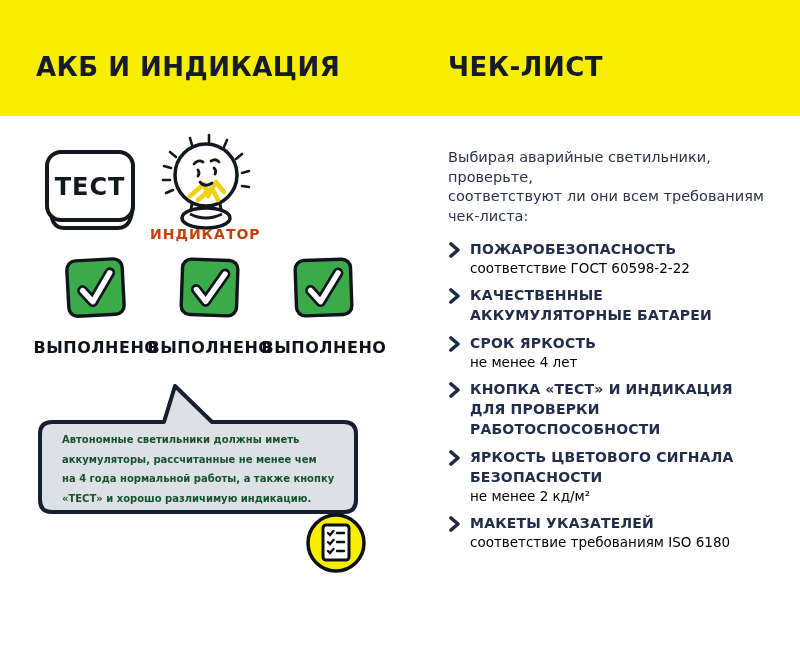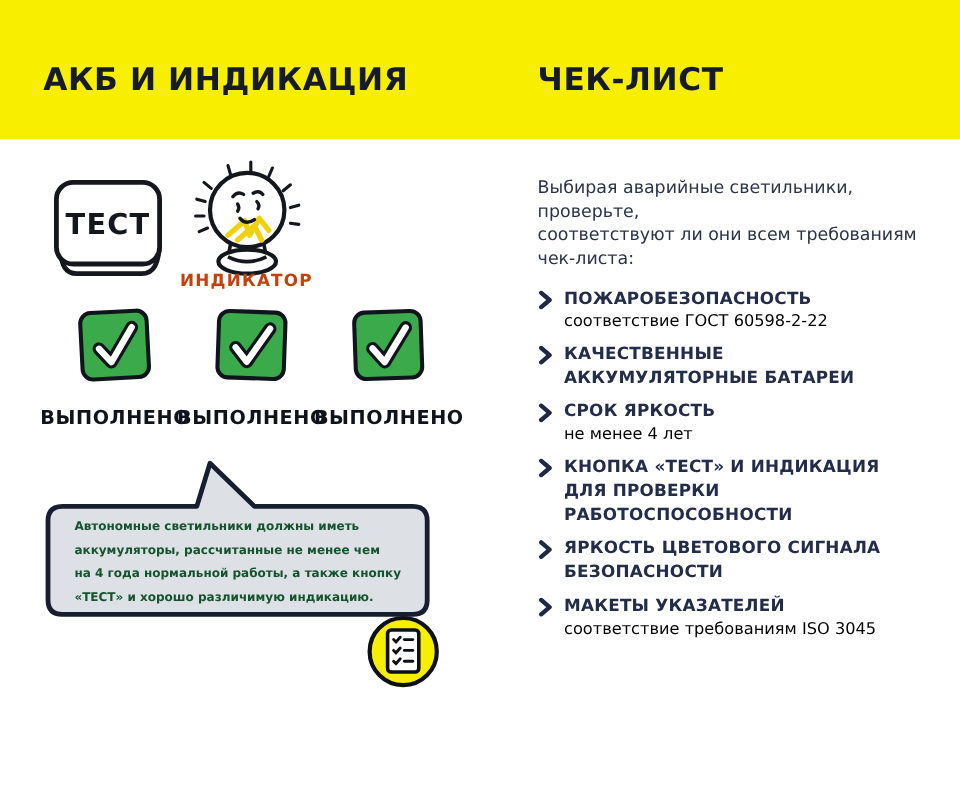--- a/index.html
+++ b/index.html
@@ -233,30 +233,31 @@
 
     <div class="item">
       <span class="chev">
         <svg width="14" height="16" viewBox="0 0 14 16">
           <polyline points="3,2 10,8 3,14" fill="none" stroke="#1E2A45" stroke-width="3.6" stroke-linecap="round" stroke-linejoin="round"></polyline>
         </svg>
       </span>
       <span class="item-body">
         <span class="item-title" style="display:block">ЯРКОСТЬ ЦВЕТОВОГО СИГНАЛА
 БЕЗОПАСНОСТИ</span>
+        <span class="item-sub" style="display:block">не менее 2 кд/м²</span>
       </span>
     </div>
 
     <div class="item">
       <span class="chev">
         <svg width="14" height="16" viewBox="0 0 14 16">
           <polyline points="3,2 10,8 3,14" fill="none" stroke="#1E2A45" stroke-width="3.6" stroke-linecap="round" stroke-linejoin="round"></polyline>
         </svg>
       </span>
       <span class="item-body">
         <span class="item-title" style="display:block">МАКЕТЫ УКАЗАТЕЛЕЙ</span>
-        <span class="item-sub" style="display:block">соответствие требованиям ISO 3045</span>
+        <span class="item-sub" style="display:block">соответствие требованиям ISO 6180</span>
       </span>
     </div>
   </div>
   </div>
 
 </div>
 
 </body></html>

